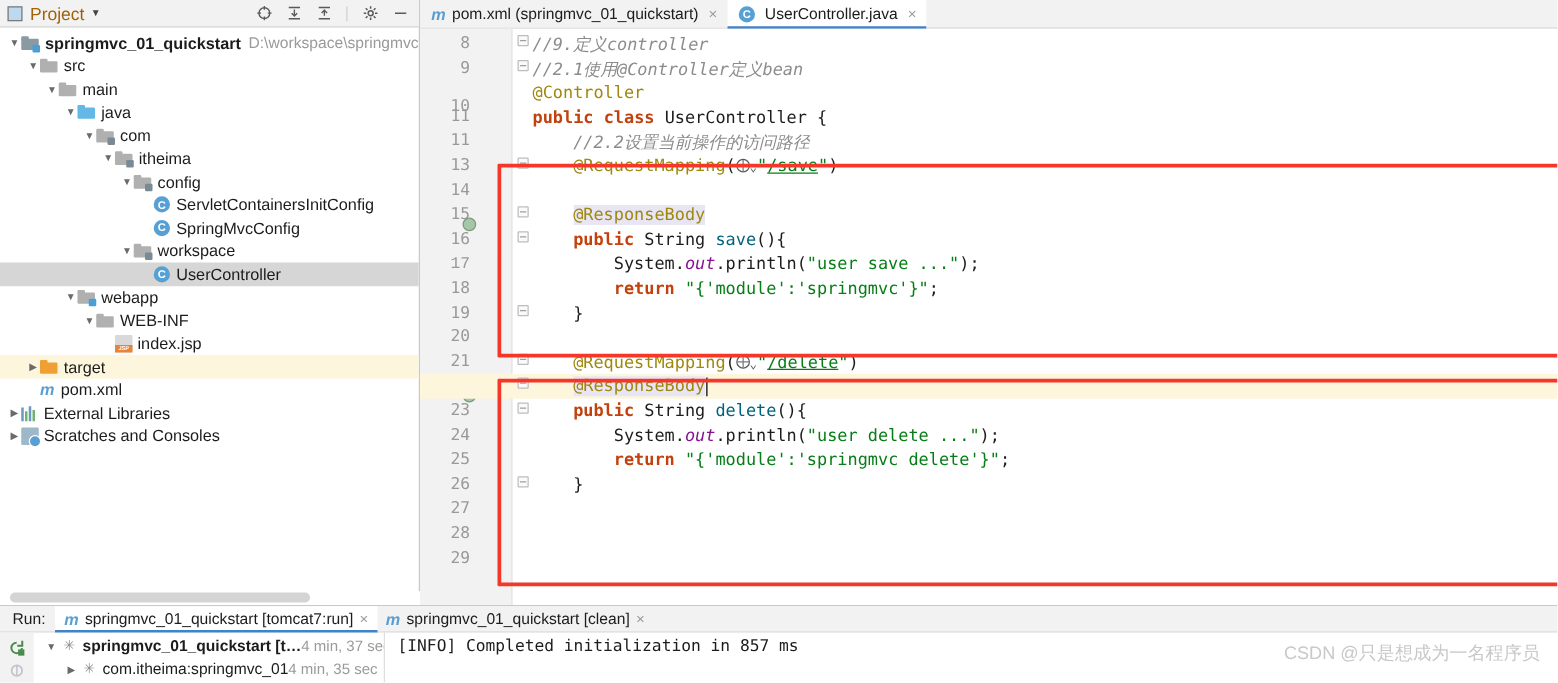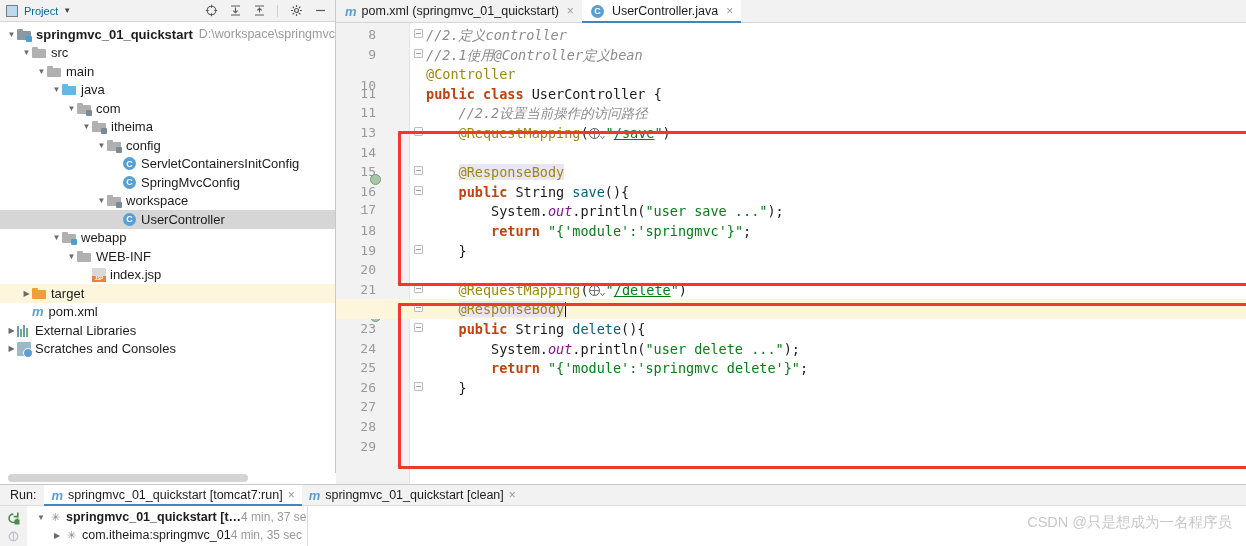--- a/index.html
+++ b/index.html
@@ -10,21 +10,21 @@
 
   
   #project-panel{
     position:absolute; left:0; top:0; width:336px; height:484px;
     background:#fff; border-right:1px solid #c9c9c9;
   }
   #project-header{
     height:22px; background:#f2f2f2; border-bottom:1px solid #d6d6d6;
     display:flex; align-items:center; padding:0 6px; gap:6px;
   }
-  .ph-label{ font-size:11px; color:#0369a1; }
+  .ph-label{ font-size:14px; color:#a16207; }
   .ph-sq{ width:12px;height:12px;border:1px solid #7b7b7b;background:#bcd9ef;flex:none;}
   .ph-caret{ font-size:8px; color:#444; margin-left:-1px;}
   .ph-spacer{flex:1;}
   .ph-ico{ width:18px;height:18px;display:flex;align-items:center;justify-content:center;
            color:#5a5a5a; }
   .ph-sep{width:1px;height:12px;background:#cfcfcf;margin:0 3px;}
 
   #tree{ padding-top:3px; font-size:13px; position:relative; height:440px; overflow:hidden;}
   .row{ height:18.5px; display:flex; align-items:center; white-space:nowrap;
         position:relative; }
@@ -363,21 +363,21 @@
           <div class="ln" style="top: 298px;">23</div>
           <div class="gico" style="top: 298px;"><span class="runico"></span></div>
           <div class="ln" style="top: 317.6px;">24</div>
           <div class="ln" style="top: 337.2px;">25</div>
           <div class="ln" style="top: 356.8px;">26</div>
           <div class="ln" style="top: 376.4px;">27</div>
           <div class="ln" style="top: 396px;">28</div>
           <div class="ln" style="top: 415.6px;">29</div>
         </div>
     <div class="foldmark" style="top: 5px;"><span class="foldbox"></span></div>
-        <div class="cline" style="top: 4px;"><span class="cm">//2.定义controller</span></div>
+        <div class="cline" style="top: 4px;"><span class="cm">//9.定义controller</span></div>
         <div class="foldmark" style="top: 24.6px;"><span class="foldbox"></span></div>
         <div class="cline" style="top: 23.6px;"><span class="cm">//2.1使用@Controller定义bean</span></div>
         <div class="cline" style="top: 43.2px;"><span class="ann2">@Controller</span></div>
         <div class="cline" style="top: 62.8px;"><span class="kw">public</span> <span class="kw">class</span> <span class="cls-n">UserController</span> {</div>
         <div class="cline" style="top: 82.4px;">    <span class="cm">//2.2设置当前操作的访问路径</span></div>
         <div class="foldmark" style="top: 103px;"><span class="foldbox"></span></div>
         <div class="cline" style="top: 102px;">    <span class="ann2">@RequestMapping</span>(<span class="globe"></span><span class="gcaret">⌄</span><span class="str">"</span><span class="lnk">/save</span><span class="str">"</span>)</div>
         <div class="foldmark" style="top: 142.2px;"><span class="foldbox"></span></div>
         <div class="cline" style="top: 141.2px;">    <span class="ann">@ResponseBody</span></div>
         <div class="foldmark" style="top: 161.8px;"><span class="foldbox"></span></div>
@@ -445,18 +445,19 @@
             <span class="rtime">4 min, 37 sec</span>
           </div>
           <div class="rrow" style="padding-left: 22px;">
             <span class="rarrow">▶</span>
             <span class="spin">✳</span>
             <span class="rtxt">com.itheima:springmvc_01</span>
             <span class="rtime">4 min, 35 sec</span>
           </div>
         </div>
       <div id="run-console">
+          <div>[INFO] Completed initialization in 857 ms</div>
         </div>
     </div>
   </div>
 
   <div id="watermark">CSDN @只是想成为一名程序员</div>
 </div>
 
 </body></html>

